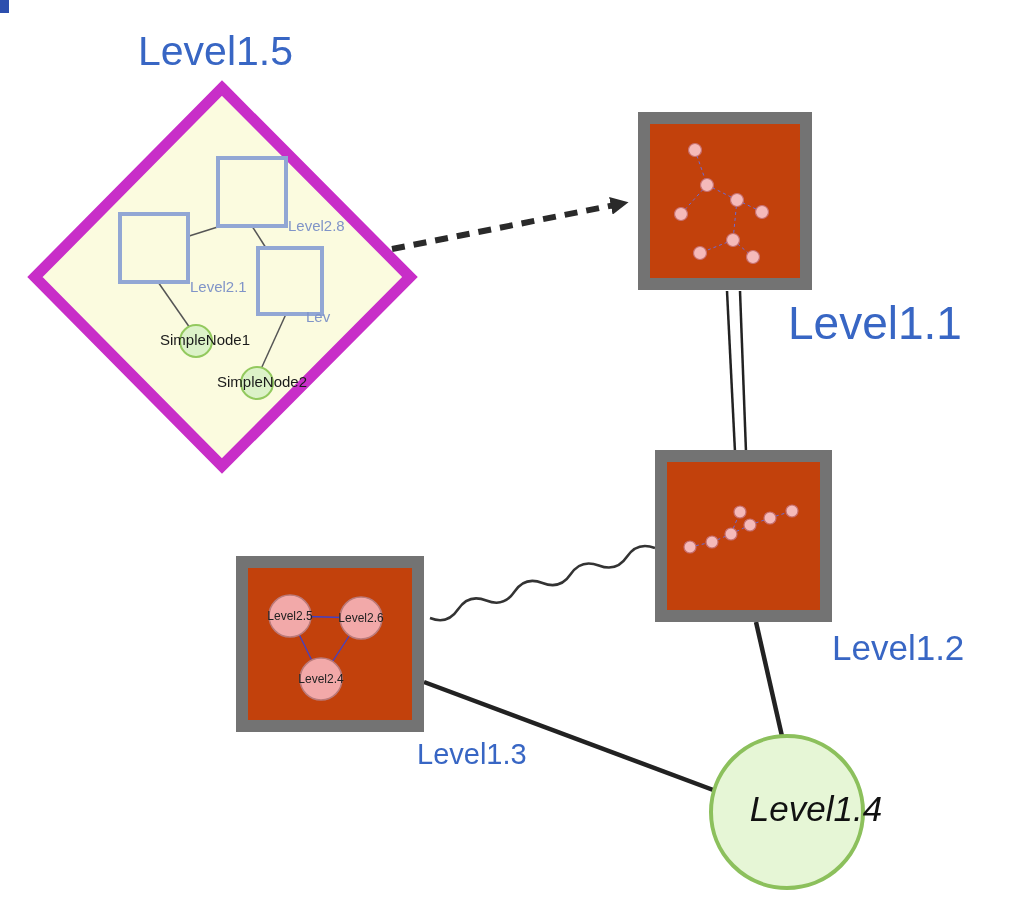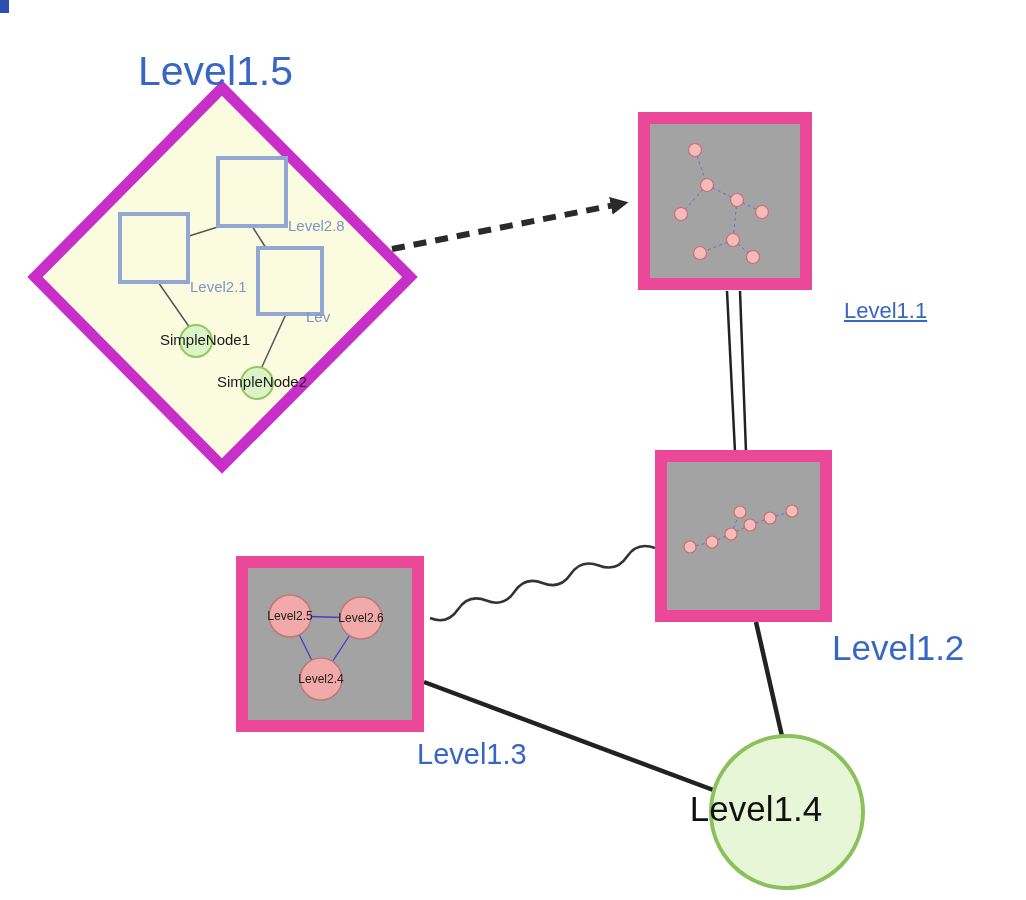--- a/index.html
+++ b/index.html
@@ -1,21 +1,21 @@
 <!DOCTYPE html>
 <html><head>
 <meta charset="utf-8">
 <style>
   * { box-sizing: border-box; }
   html, body { margin: 0; padding: 0; background: #ffffff; }
   body { font-family: "Liberation Sans", sans-serif; }
   #canvas { position: relative; width: 1026px; height: 900px; background: #ffffff; overflow: hidden; }
   #canvas > svg.bg { position: absolute; left: 0; top: 0; }
 
-  .node-square { position: absolute; background: #a3a3a3; border: 12px solid #ec4899; }
+  .node-square { position: absolute; background: #c2410c; border: 12px solid #737373; }
   .node-square svg { display: block; }
 
   .node-circle { position: absolute; border-radius: 50%; background: #e6f6d6; border: 4px solid #8cc05c; }
 
   .lbl { position: absolute; white-space: nowrap; line-height: 1.05; }
   .lbl.blue  { color: #3866c4; }
   .lbl.black { color: #111111; }
 
   .corner-artifact { position: absolute; left: 0; top: 0; width: 9px; height: 13px; background: #2d4fae; }
 
@@ -132,21 +132,21 @@
         <circle cx="73" cy="111" r="21"></circle>
       </g>
       <text x="42" y="52" text-anchor="middle" class="mini-lbl">Level2.5</text>
       <text x="113" y="54" text-anchor="middle" class="mini-lbl">Level2.6</text>
       <text x="73" y="115" text-anchor="middle" class="mini-lbl">Level2.4</text>
     </svg>
   </div>
 
   <div class="node-circle" style="left:709px; top:734px; width:156px; height:156px;"></div>
 
-  <div class="lbl blue" style="left:138px; top:30px;  font-size:41px;margin-top:20px;">Level1.5</div>
-  <div class="lbl blue" style="left:844px; top:299px; font-size:22px;text-decoration:underline;">Level1.1</div>
+  <div class="lbl blue" style="left:138px; top:30px;  font-size:41px;">Level1.5</div>
+  <div class="lbl blue" style="left:788px; top:299px; font-size:46px;">Level1.1</div>
   <div class="lbl blue" style="left:832px; top:630px; font-size:35px;text-align:right;">Level1.2</div>
   <div class="lbl blue" style="left:417px; top:739px; font-size:29px;">Level1.3</div>
-  <div class="lbl black" style="left:668px; top:791px; font-size:35px; width:176px; text-align:center;">Level1.4</div>
+  <div class="lbl black" style="left:728px; top:791px; font-size:35px; width:176px; text-align:center;font-style:italic;">Level1.4</div>
 
   <div class="corner-artifact"></div>
 
 </div>
 
 </body></html>

